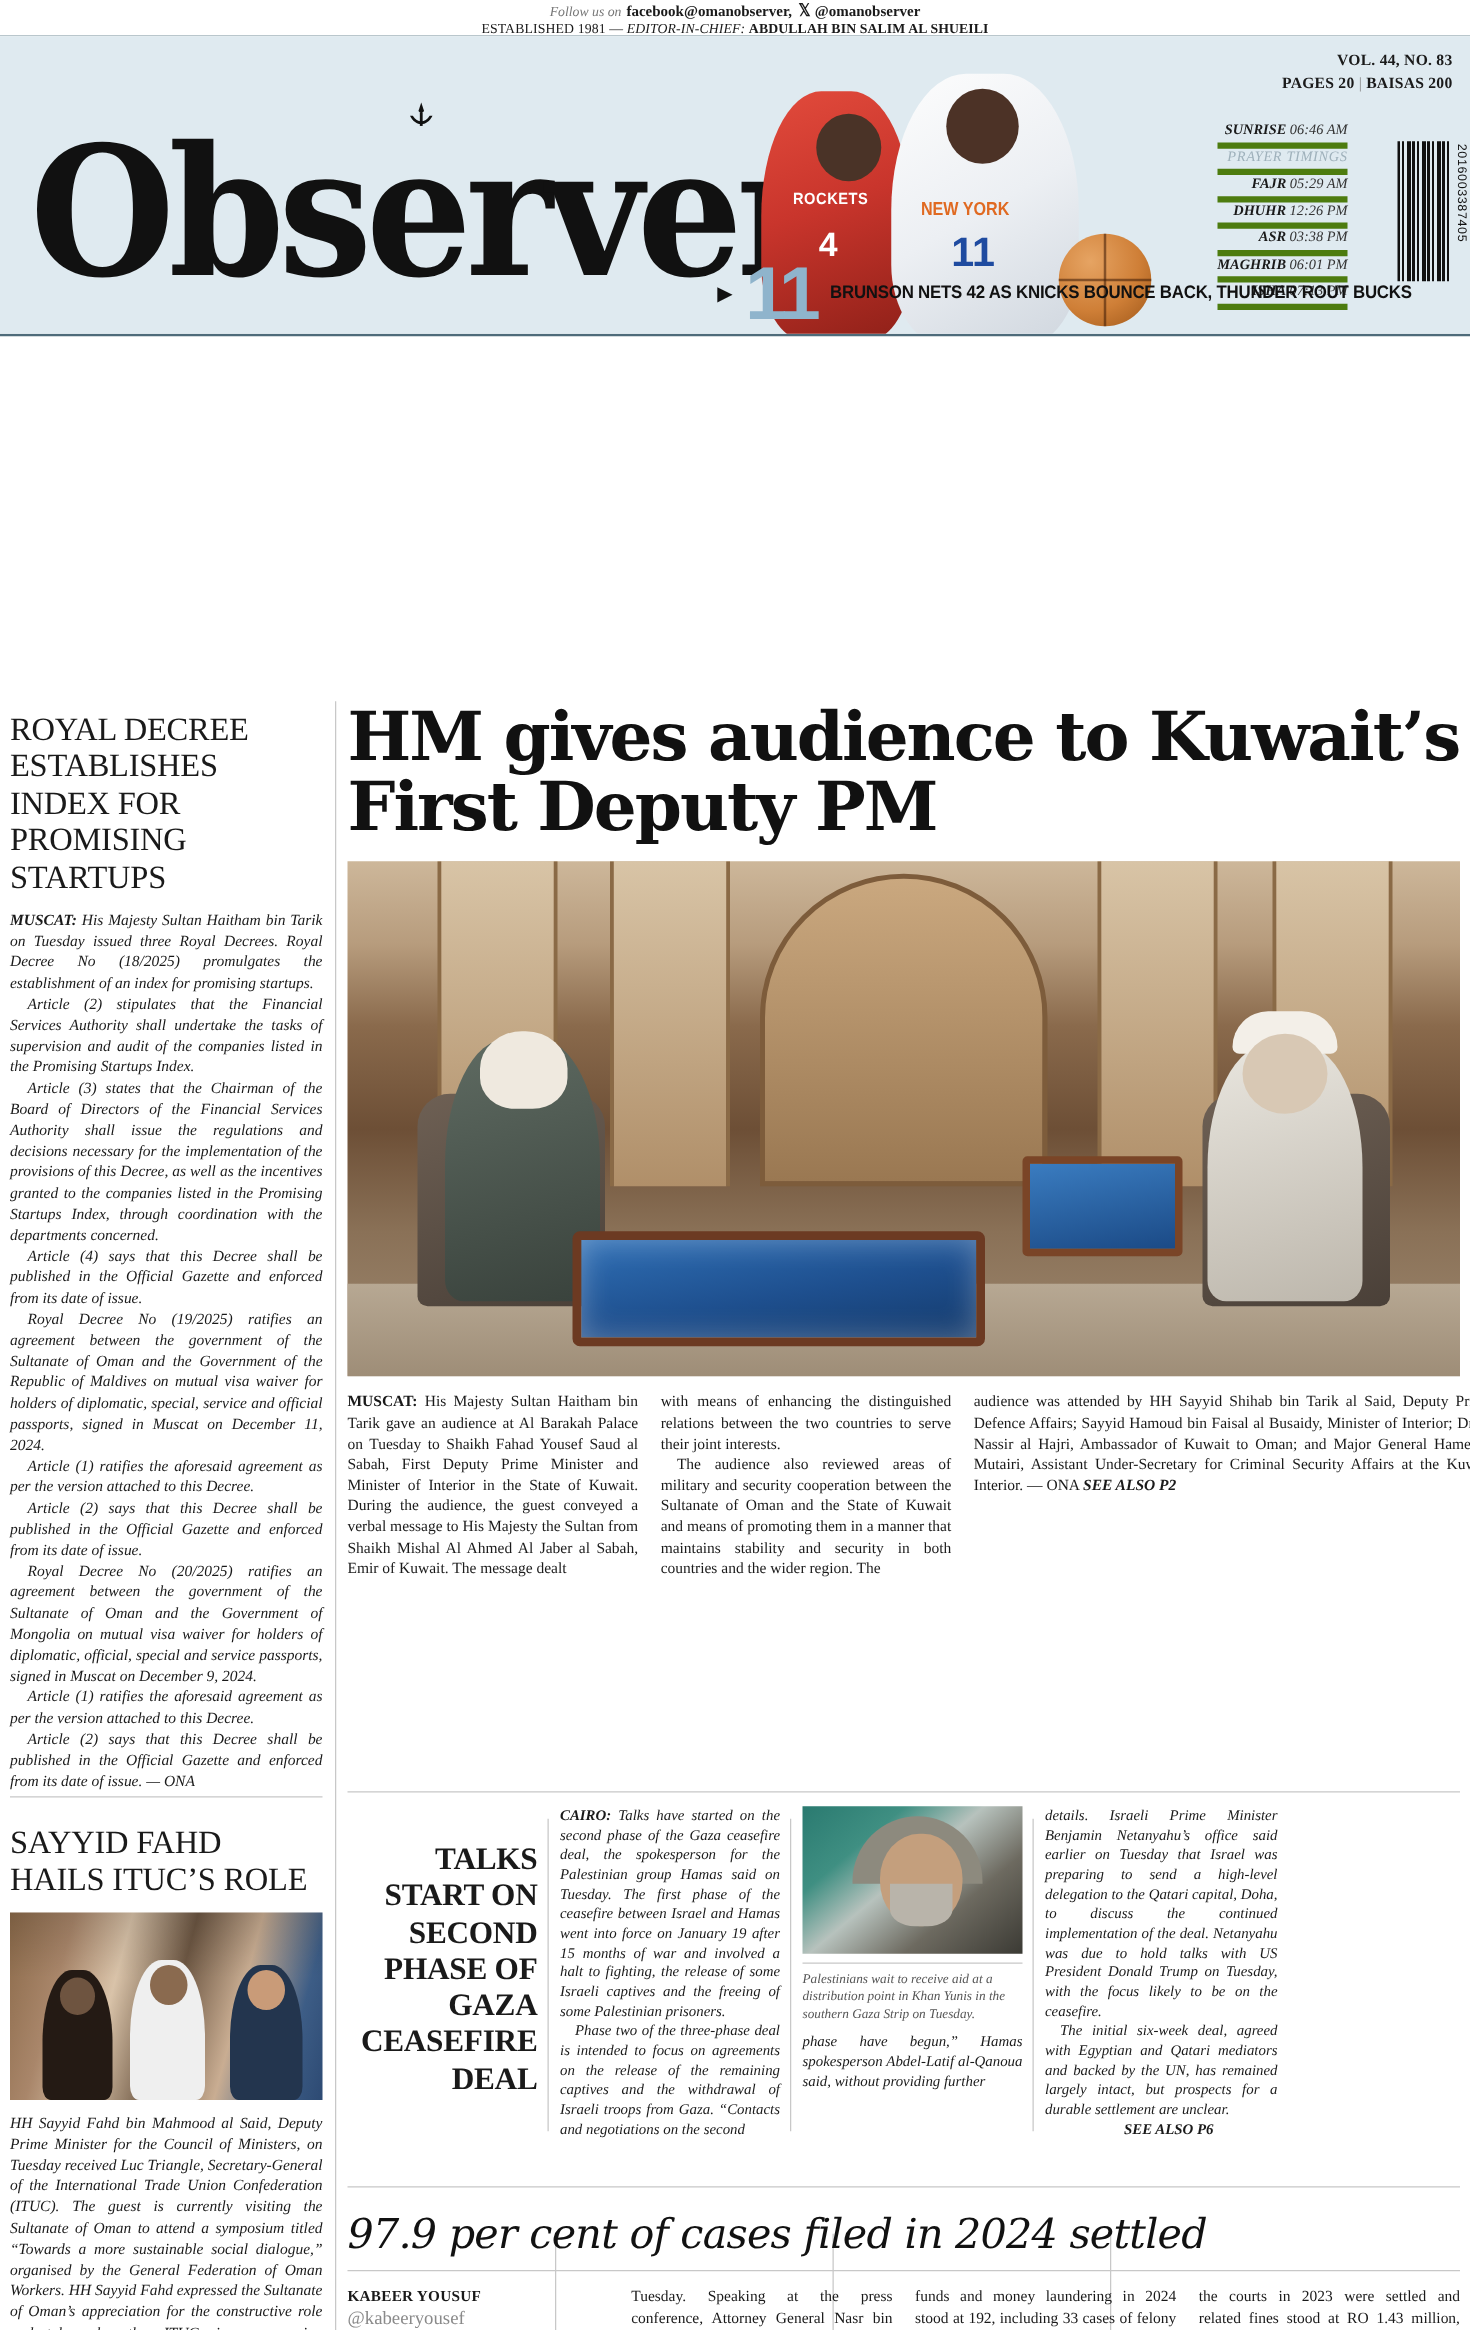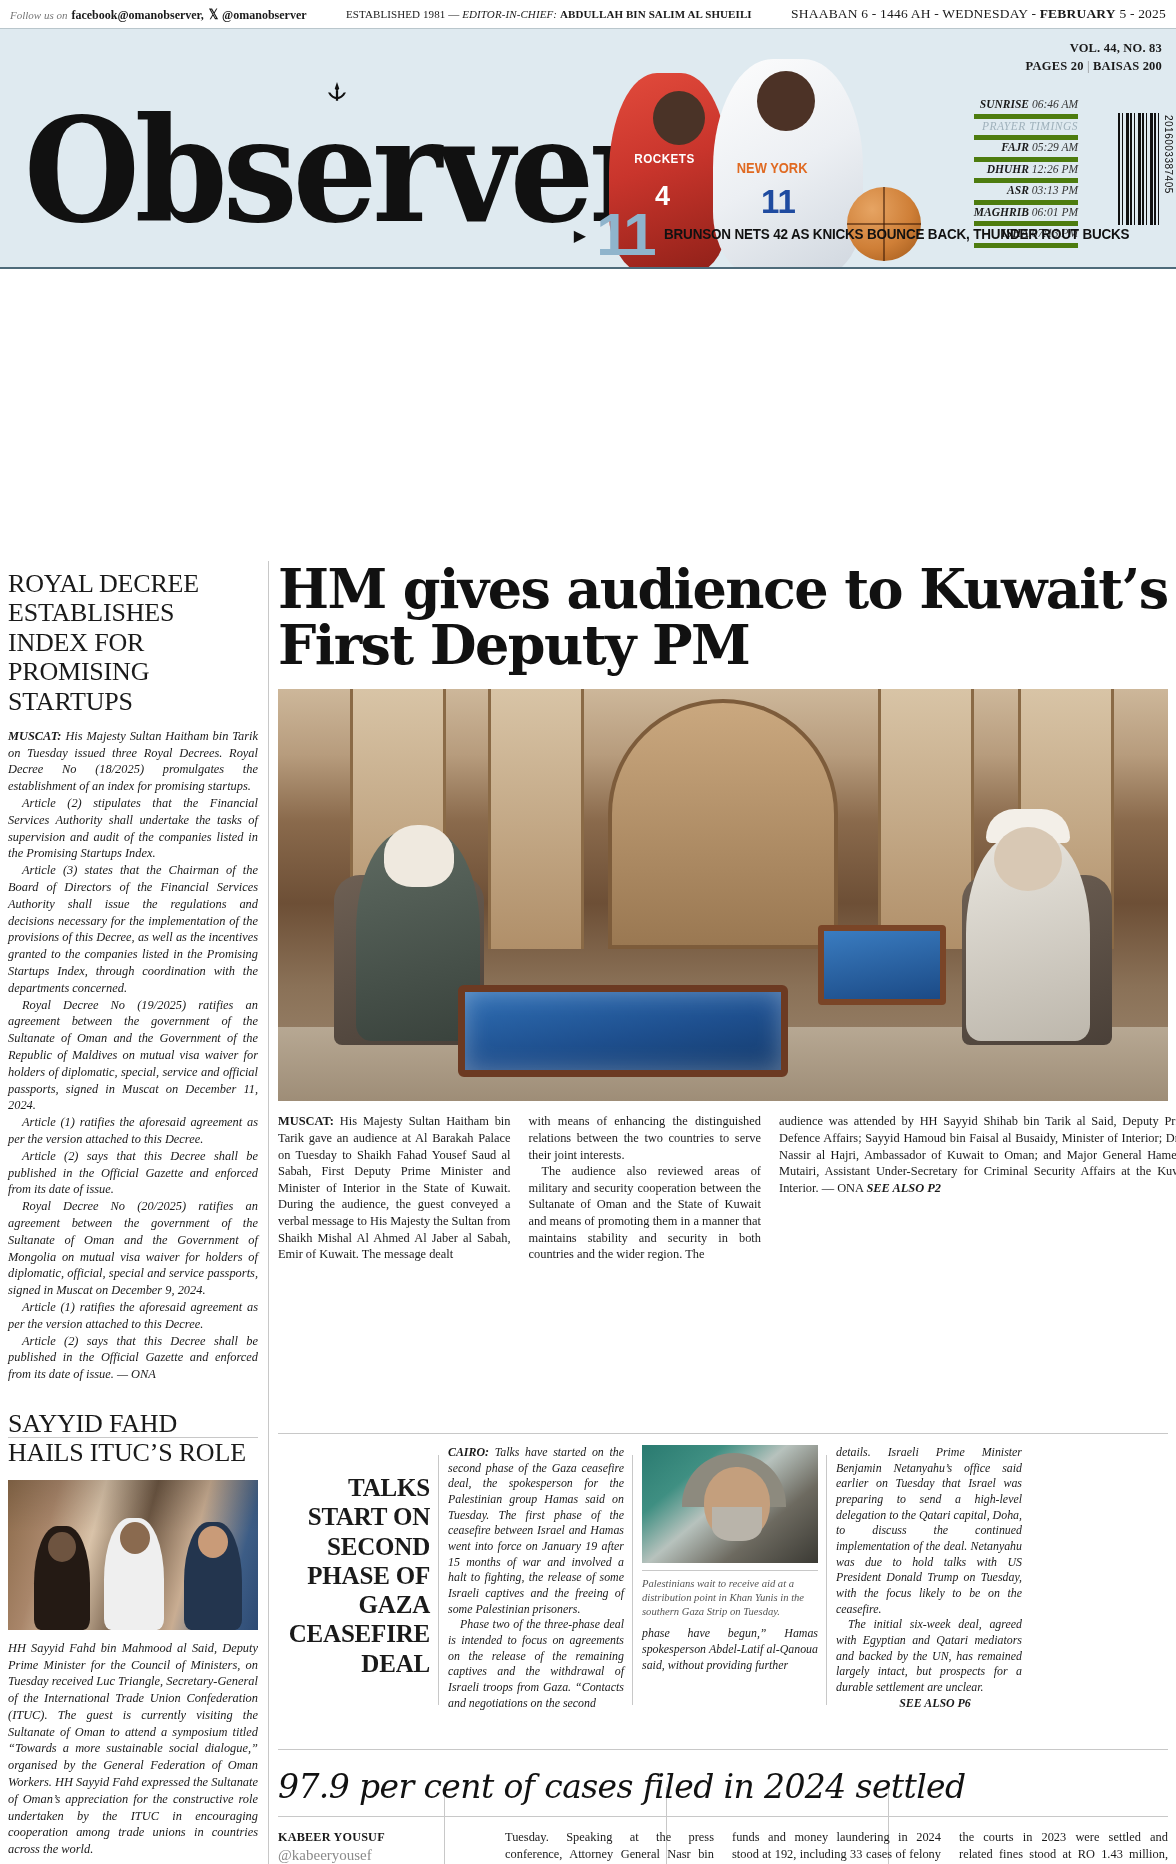--- a/index.html
+++ b/index.html
@@ -7,23 +7,24 @@
     width: 1176px; height: 1864px;
     background: #ffffff;
     font-family: "Liberation Serif", "DejaVu Serif", serif;
     color: #1a1a1a;
     overflow: hidden;
   }
   .page { position: relative; width: 1176px; height: 1864px; }
 
   
   .topbar {
-    height: 28px; padding: 0 10px;
+    height: 28px; padding: 0 24px;
     display: flex; align-items: center; justify-content: space-between;
     font-size: 11.5px;
+    flex-direction: column;
   }
   .topbar-left { display: flex; align-items: baseline; gap: 4px; white-space: nowrap; }
   .follow-label { font-style: italic; color: #777; font-size: 11px; }
   .social-handle { font-weight: bold; font-size: 12px; }
   .x-logo {
     font-family: "Liberation Sans", sans-serif;
     font-weight: bold; font-size: 14px; letter-spacing: -1px;
     display: inline-block; transform: scaleX(0.85);
   }
   .topbar-mid { font-size: 11px; letter-spacing: 0.1px; white-space: nowrap; }
@@ -367,21 +368,21 @@
       <div class="prayer-row">
         <span class="nm">FAJR</span>
         <span class="tm">05:29 AM</span>
       </div>
       <div class="prayer-row">
         <span class="nm">DHUHR</span>
         <span class="tm">12:26 PM</span>
       </div>
       <div class="prayer-row">
         <span class="nm">ASR</span>
-        <span class="tm">03:13 PM</span>
+        <span class="tm">03:38 PM</span>
       </div>
       <div class="prayer-row">
         <span class="nm">MAGHRIB</span>
         <span class="tm">06:01 PM</span>
       </div>
       <div class="prayer-row">
         <span class="nm">ISHA</span>
         <span class="tm">07:13 PM</span>
       </div>
     </div>
@@ -412,20 +413,21 @@
 
     <div class="left-col">
 
       <h2 class="rail-head">ROYAL DECREE ESTABLISHES INDEX FOR PROMISING STARTUPS</h2>
       <div class="rail-body">
         <p class="noind">
           <b>MUSCAT:</b><span> His Majesty Sultan Haitham bin Tarik on Tuesday issued three Royal Decrees. Royal Decree No (18/2025) promulgates the establishment of an index for promising startups.</span>
         </p>
         <p>Article (2) stipulates that the Financial Services Authority shall undertake the tasks of supervision and audit of the companies listed in the Promising Startups Index.</p>
         <p>Article (3) states that the Chairman of the Board of Directors of the Financial Services Authority shall issue the regulations and decisions necessary for the implementation of the provisions of this Decree, as well as the incentives granted to the companies listed in the Promising Startups Index, through coordination with the departments concerned.</p>
+        <p>Article (4) says that this Decree shall be published in the Official Gazette and enforced from its date of issue.</p>
         <p>Royal Decree No (19/2025) ratifies an agreement between the government of the Sultanate of Oman and the Government of the Republic of Maldives on mutual visa waiver for holders of diplomatic, special, service and official passports, signed in Muscat on December 11, 2024.</p>
         <p>Article (1) ratifies the aforesaid agreement as per the version attached to this Decree.</p>
         <p>Article (2) says that this Decree shall be published in the Official Gazette and enforced from its date of issue.</p>
         <p>Royal Decree No (20/2025) ratifies an agreement between the government of the Sultanate of Oman and the Government of Mongolia on mutual visa waiver for holders of diplomatic, official, special and service passports, signed in Muscat on December 9, 2024.</p>
         <p>Article (1) ratifies the aforesaid agreement as per the version attached to this Decree.</p>
         <p>Article (2) says that this Decree shall be published in the Official Gazette and enforced from its date of issue. — ONA</p>
       </div>
 
       <h2 class="rail-head" style="margin-top:26px">SAYYID FAHD HAILS ITUC’S ROLE</h2>
       <div class="rail-photo">

